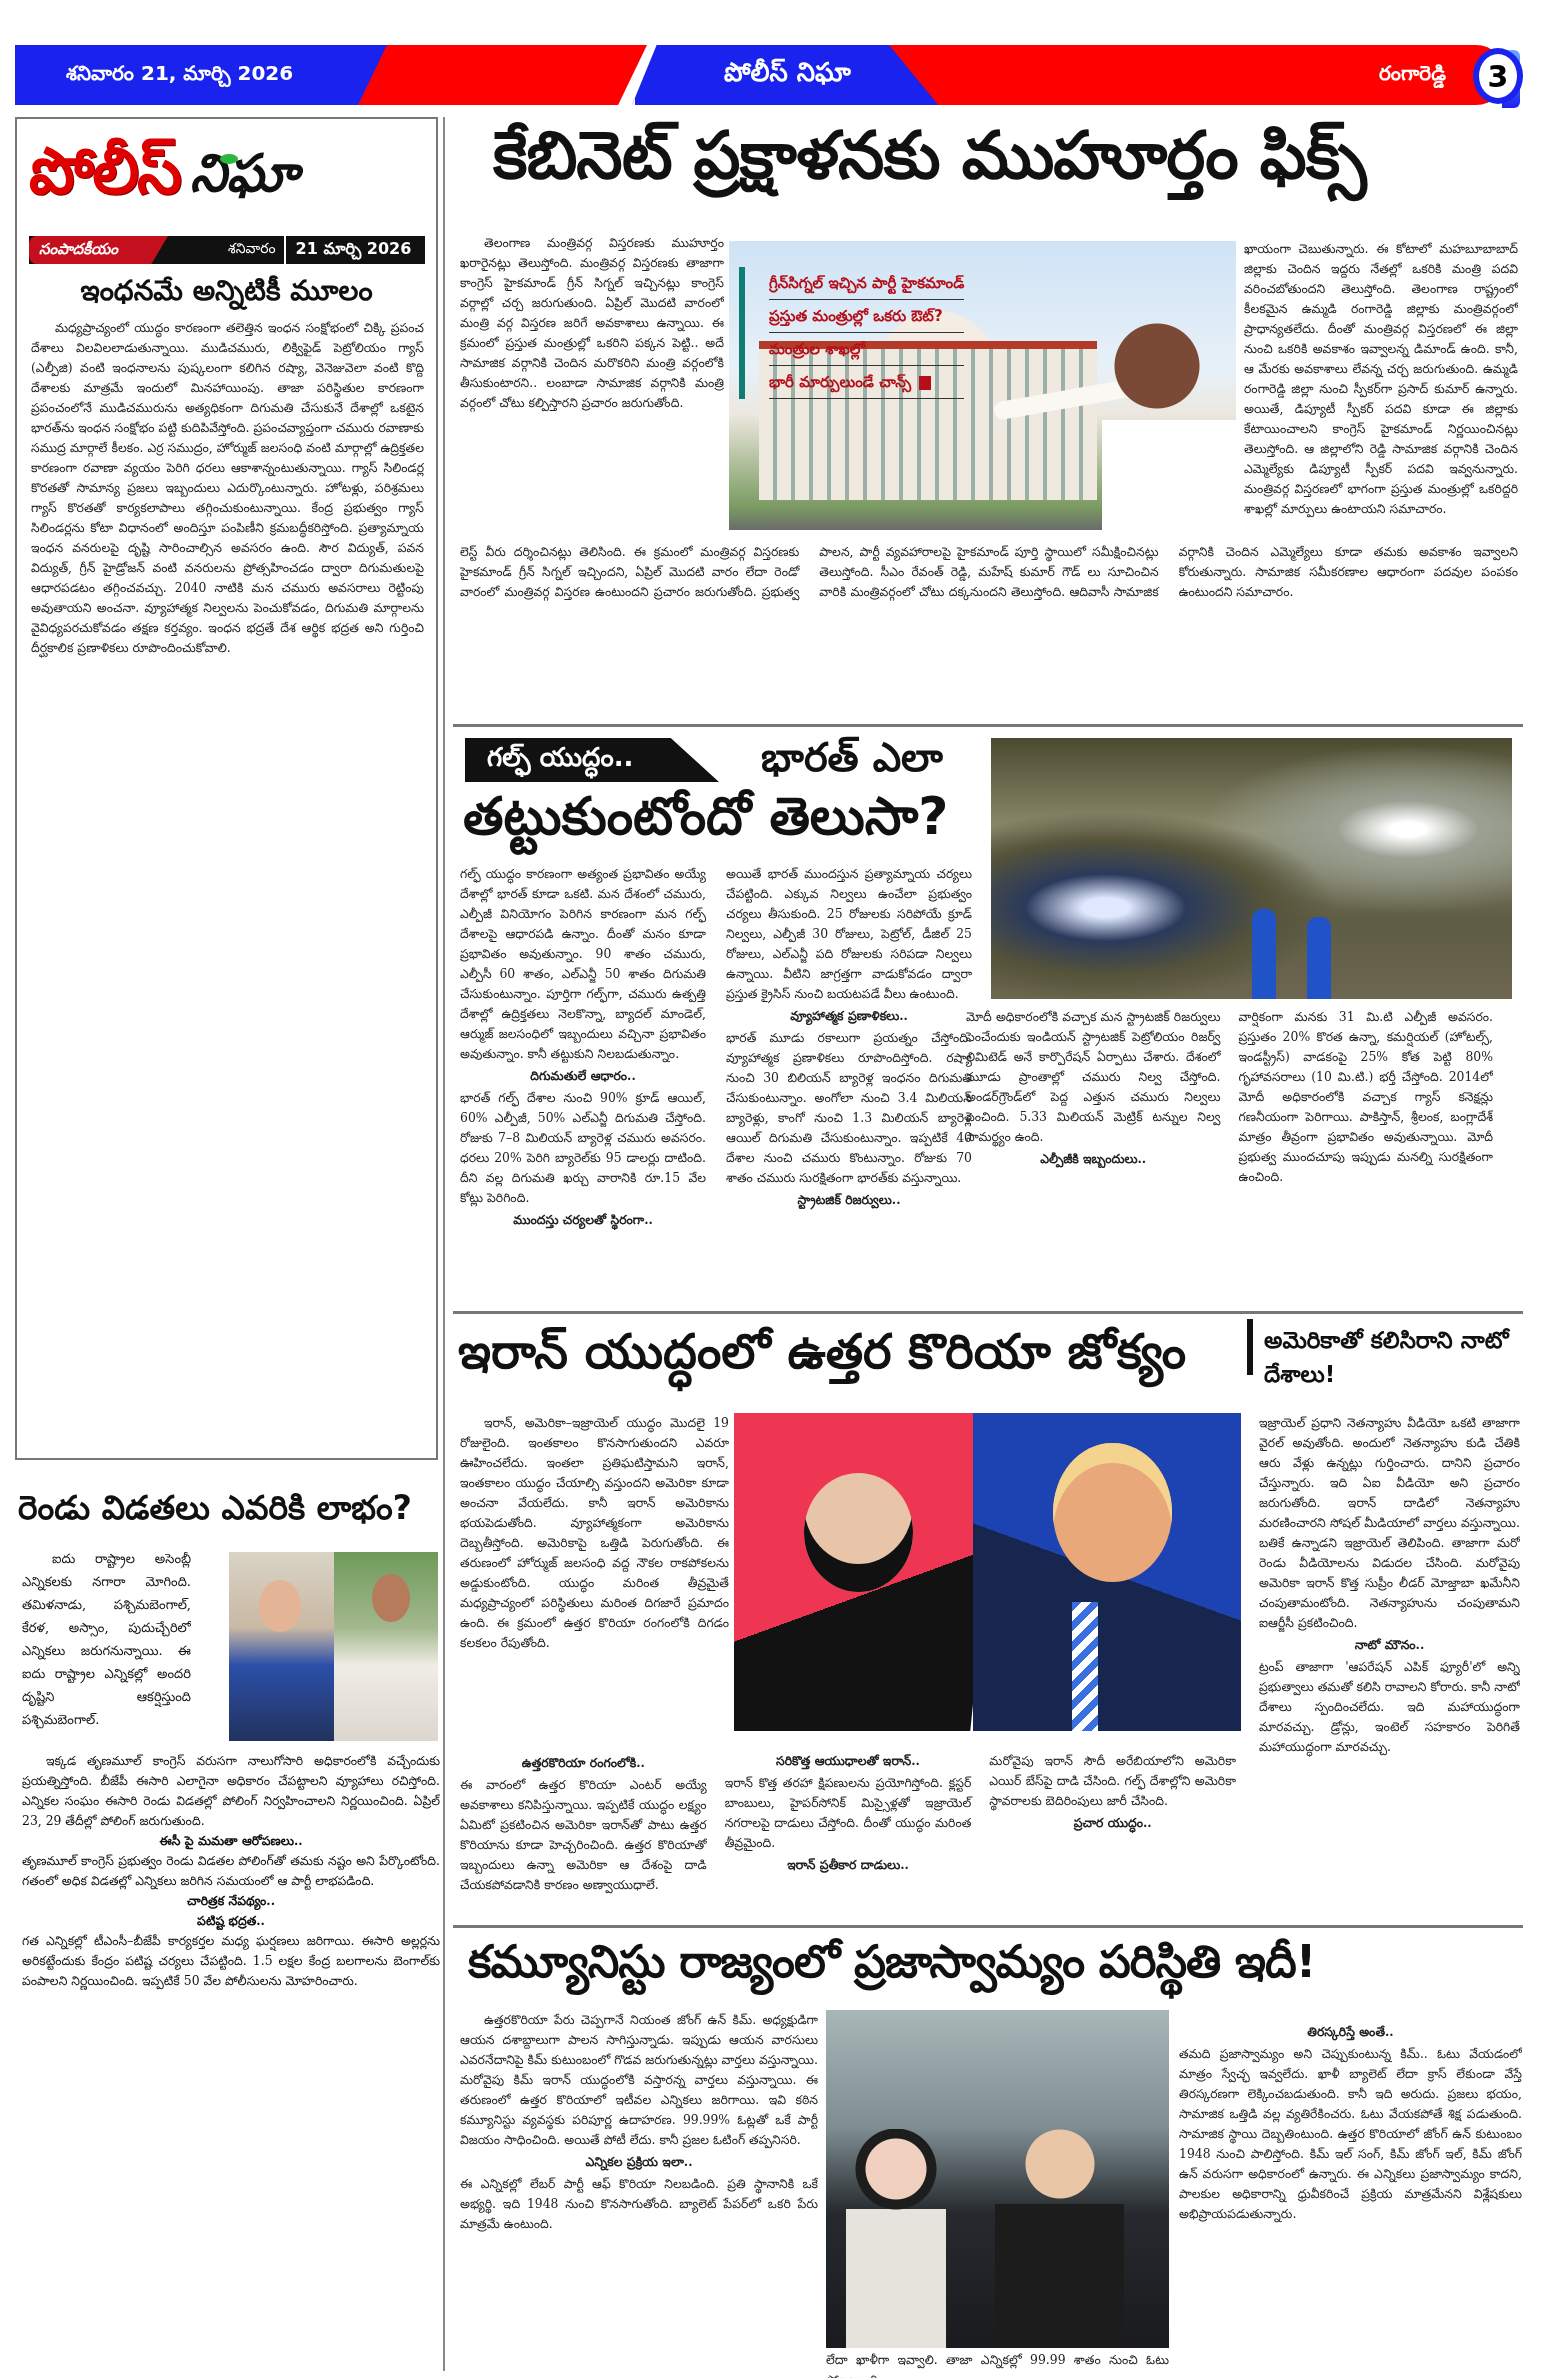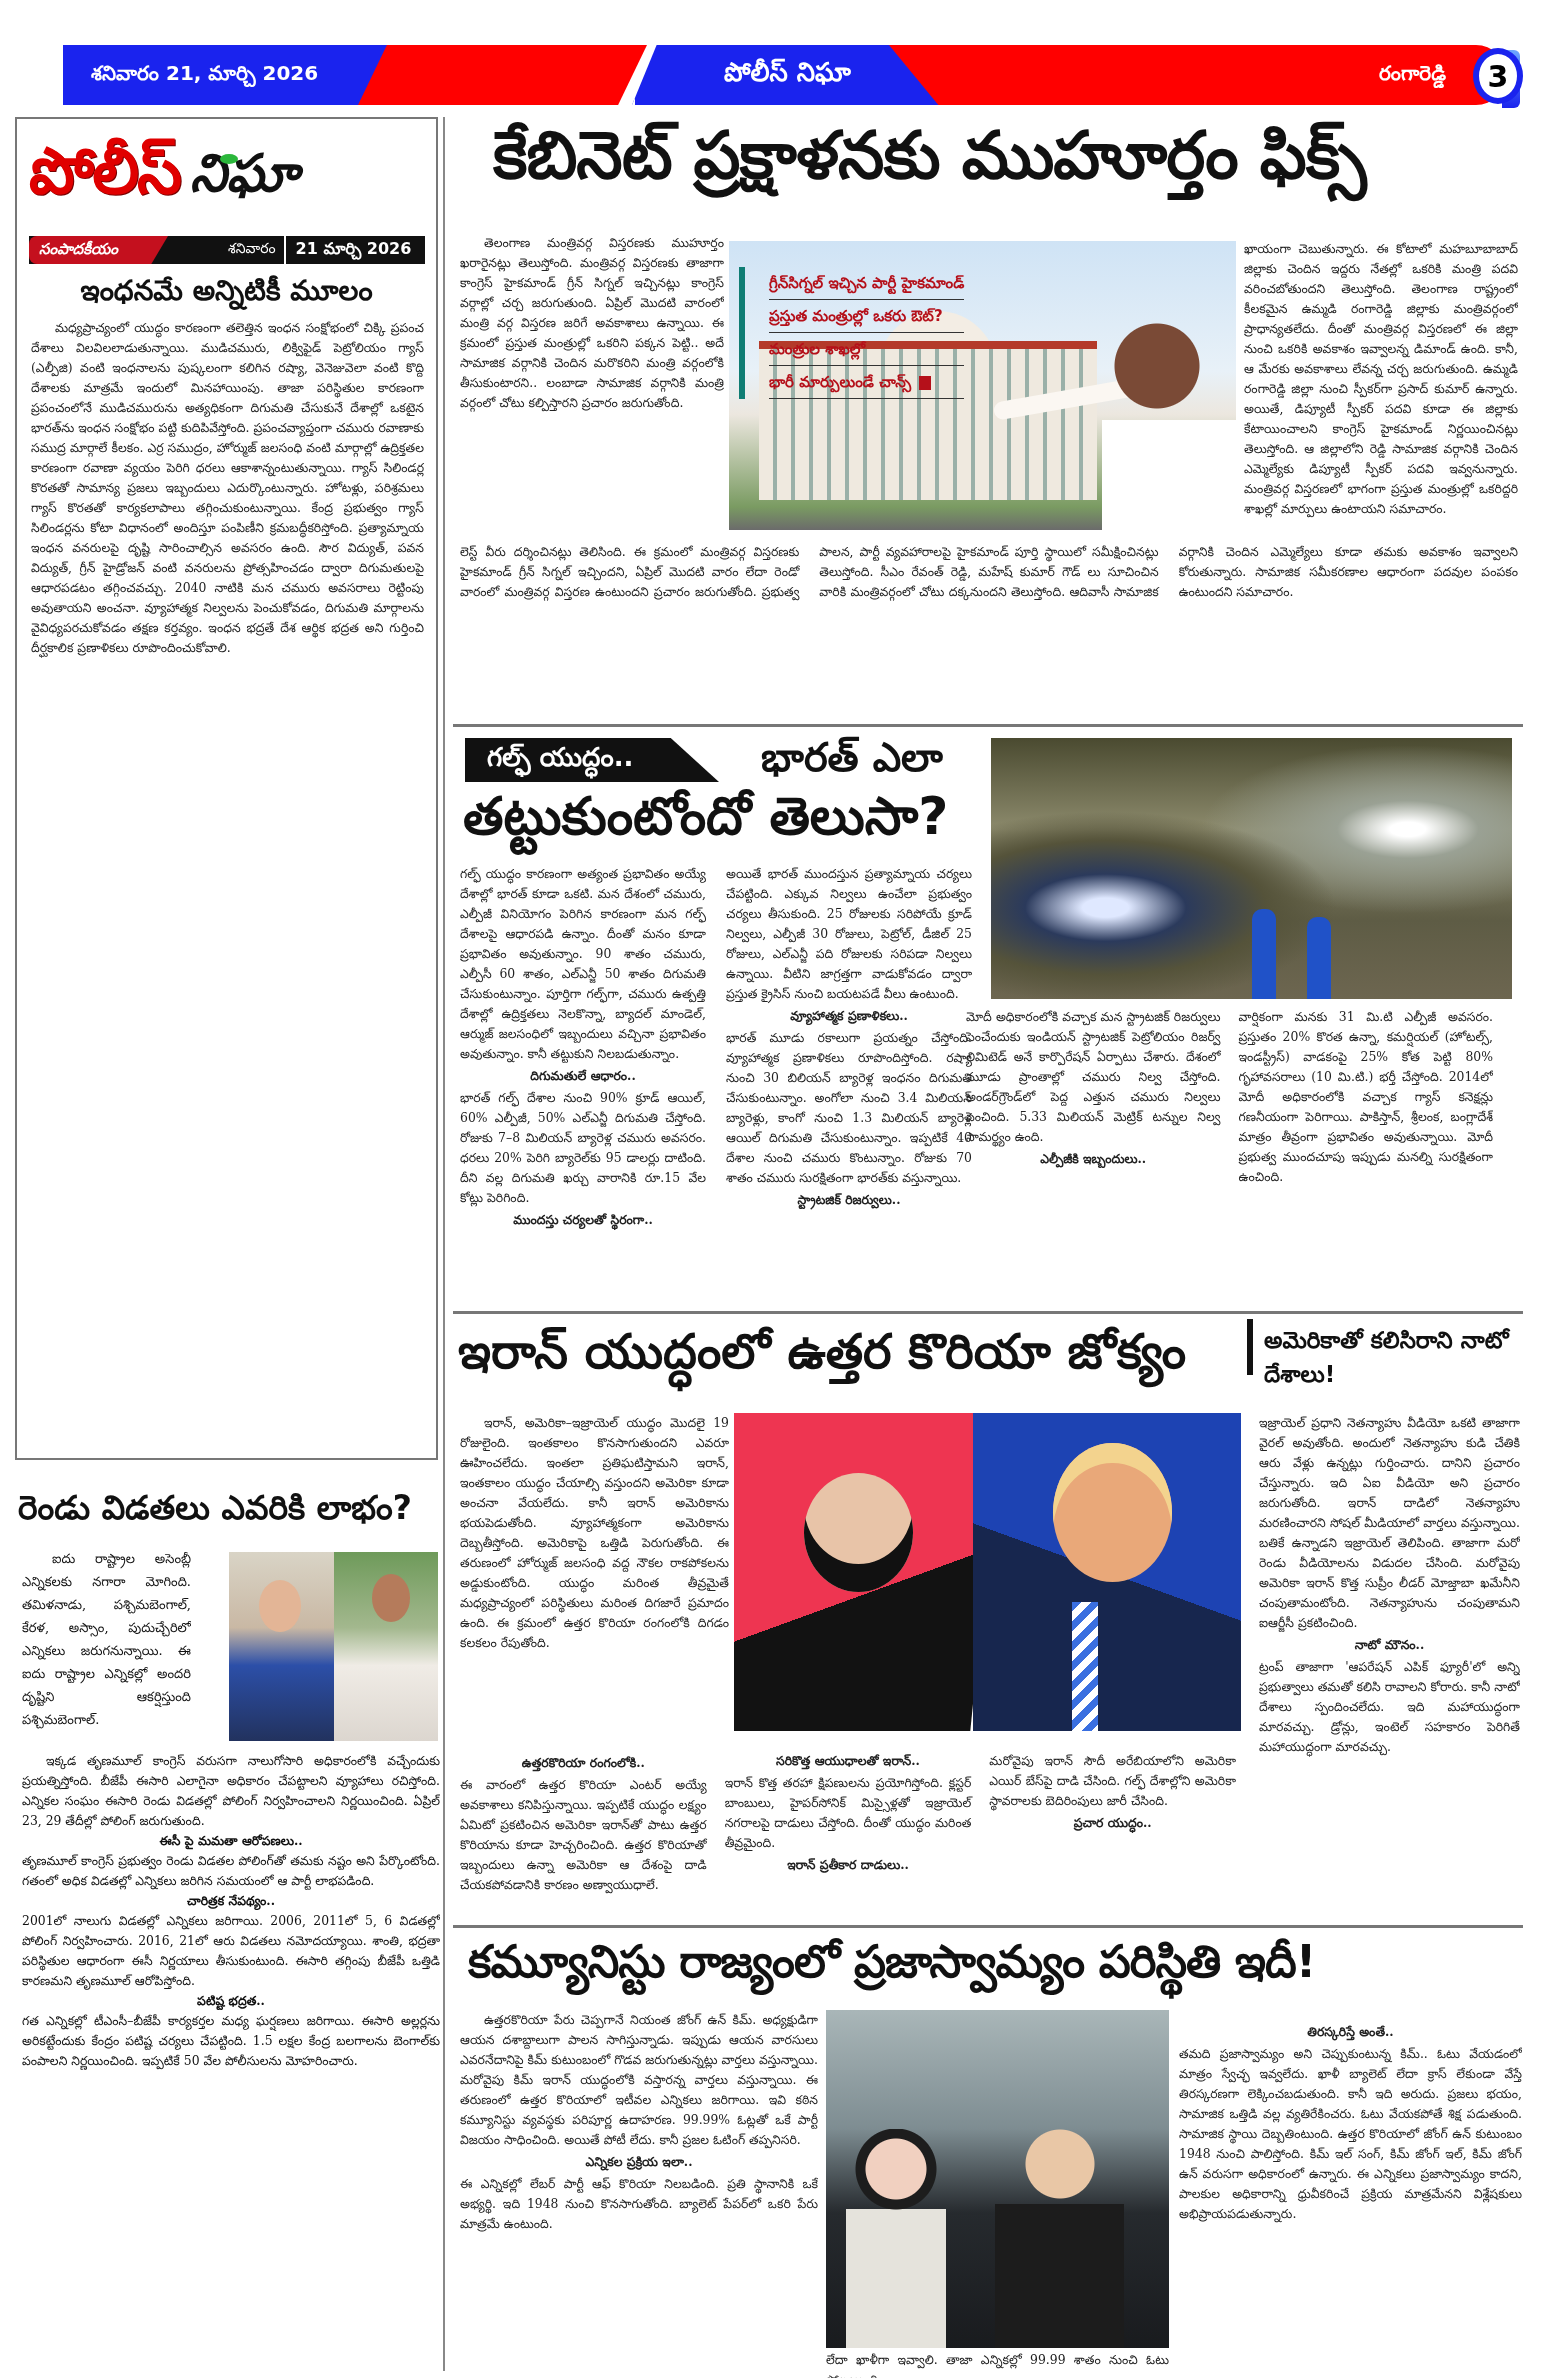--- a/index.html
+++ b/index.html
@@ -2,21 +2,21 @@
 <html><head>
 <meta charset="utf-8">
 <style>
   * { box-sizing: border-box; margin: 0; padding: 0; }
   html, body { width: 1542px; height: 2379px; background: #ffffff; overflow: hidden; }
   body { position: relative; font-family: "DejaVu Sans", sans-serif; color: #111; }
 
   
   .strip { position: absolute; top: 45px; left: 15px; width: 1493px; height: 60px; }
   .strip .seg { position: absolute; top: 0; height: 60px; display: flex; align-items: center; color: #fff; font-weight: bold; }
-  .seg-date { left: 0; width: 378px; background: #1a23ee; clip-path: polygon(0 0, 100% 0, 91% 100%, 0 100%); padding-left: 28px; font-size: 20px; margin-left: 48px; }
+  .seg-date { left: 0; width: 378px; background: #1a23ee; clip-path: polygon(0 0, 100% 0, 91% 100%, 0 100%); padding-left: 51px; font-size: 20px; }
   .seg-red1 { left: 343px; width: 289px; background: #ff0000; clip-path: polygon(10% 0, 100% 0, 90% 100%, 0 100%); }
   .seg-title { left: 617px; width: 308px; background: #1a23ee; clip-path: polygon(8% 0, 92% 0, 100% 100%, 0 100%); justify-content: center; font-size: 26px; border-left: 3px solid #fff; }
   .seg-red2 { left: 874px; width: 617px; background: #ff0000; clip-path: polygon(0 0, 97% 0, 100% 20%, 100% 80%, 97% 100%, 8% 100%); justify-content: flex-end; padding-right: 60px; font-size: 20px; border-radius: 0 30px 30px 0; }
   .page-num { position: absolute; left: 1473px; top: 48px; width: 50px; height: 56px; border-radius: 50%; background: #fff; border: 6px solid #1a23ee; display: flex; align-items: center; justify-content: center; font: bold 30px "DejaVu Sans", sans-serif; color: #000; }
   .page-tab { position: absolute; left: 1502px; top: 50px; width: 18px; height: 58px; background: linear-gradient(#6ea8ff, #1a23ee); border-radius: 0 6px 6px 0; }
 
   
   .left-col { position: absolute; left: 15px; top: 117px; width: 423px; height: 1343px; border: 2px solid #777; }
   .logo { position: absolute; left: 12px; top: 10px; height: 100px; display: flex; align-items: center; }
   .logo-red { font: bold 64px "DejaVu Sans", sans-serif; color: #e00000; letter-spacing: -2px; text-shadow: 1px 1px 0 #700; }
@@ -122,21 +122,20 @@
 <div class="ls-body1">ఐదు రాష్ట్రాల అసెంబ్లీ ఎన్నికలకు నగారా మోగింది. తమిళనాడు, పశ్చిమబెంగాల్, కేరళ, అస్సాం, పుదుచ్చేరిలో ఎన్నికలు జరుగనున్నాయి. ఈ ఐదు రాష్ట్రాల ఎన్నికల్లో అందరి దృష్టిని ఆకర్షిస్తుంది పశ్చిమబెంగాల్.</div>
 <div class="ls-photo">
   <div class="p1"></div>
   <div class="p2"></div>
 </div>
 <div class="ls-body2">
   <span>ఇక్కడ తృణమూల్ కాంగ్రెస్ వరుసగా నాలుగోసారి అధికారంలోకి వచ్చేందుకు ప్రయత్నిస్తోంది. బీజేపీ ఈసారి ఎలాగైనా అధికారం చేపట్టాలని వ్యూహాలు రచిస్తోంది. ఎన్నికల సంఘం ఈసారి రెండు విడతల్లో పోలింగ్ నిర్వహించాలని నిర్ణయించింది. ఏప్రిల్ 23, 29 తేదీల్లో పోలింగ్ జరుగుతుంది.</span>
   <span class="subhead">ఈసీ పై మమతా ఆరోపణలు..</span>
   <span>తృణమూల్ కాంగ్రెస్ ప్రభుత్వం రెండు విడతల పోలింగ్‌తో తమకు నష్టం అని పేర్కొంటోంది. గతంలో అధిక విడతల్లో ఎన్నికలు జరిగిన సమయంలో ఆ పార్టీ లాభపడింది.</span>
   <span class="subhead">చారిత్రక నేపథ్యం..</span>
-  <span>2001లో నాలుగు విడతల్లో ఎన్నికలు జరిగాయి. 2006, 2011లో 5, 6 విడతల్లో పోలింగ్ నిర్వహించారు. 2016, 21లో ఆరు విడతలు నమోదయ్యాయి. శాంతి, భద్రతా పరిస్థితుల ఆధారంగా ఈసీ నిర్ణయాలు తీసుకుంటుంది. ఈసారి తగ్గింపు బీజేపీ ఒత్తిడి కారణమని తృణమూల్ ఆరోపిస్తోంది.</span>
   <span class="subhead">పటిష్ట భద్రత..</span>
   <span>గత ఎన్నికల్లో టీఎంసీ–బీజేపీ కార్యకర్తల మధ్య ఘర్షణలు జరిగాయి. ఈసారి అల్లర్లను అరికట్టేందుకు కేంద్రం పటిష్ట చర్యలు చేపట్టింది. 1.5 లక్షల కేంద్ర బలగాలను బెంగాల్‌కు పంపాలని నిర్ణయించింది. ఇప్పటికే 50 వేల పోలీసులను మోహరించారు.</span>
 </div>
 
 <div class="vrule"></div>
 
 <div class="main-headline">కేబినెట్ ప్రక్షాళనకు ముహూర్తం ఫిక్స్</div>
 <div class="ms-col ms-c1">తెలంగాణ మంత్రివర్గ విస్తరణకు ముహూర్తం ఖరారైనట్లు తెలుస్తోంది. మంత్రివర్గ విస్తరణకు తాజాగా కాంగ్రెస్ హైకమాండ్ గ్రీన్ సిగ్నల్ ఇచ్చినట్లు కాంగ్రెస్ వర్గాల్లో చర్చ జరుగుతుంది. ఏప్రిల్ మొదటి వారంలో మంత్రి వర్గ విస్తరణ జరిగే అవకాశాలు ఉన్నాయి. ఈ క్రమంలో ప్రస్తుత మంత్రుల్లో ఒకరిని పక్కన పెట్టి.. అదే సామాజిక వర్గానికి చెందిన మరొకరిని మంత్రి వర్గంలోకి తీసుకుంటారని.. లంబాడా సామాజిక వర్గానికి మంత్రి వర్గంలో చోటు కల్పిస్తారని ప్రచారం జరుగుతోంది.</div>
 <div class="cabinet-photo">
   <div class="dome"></div>

